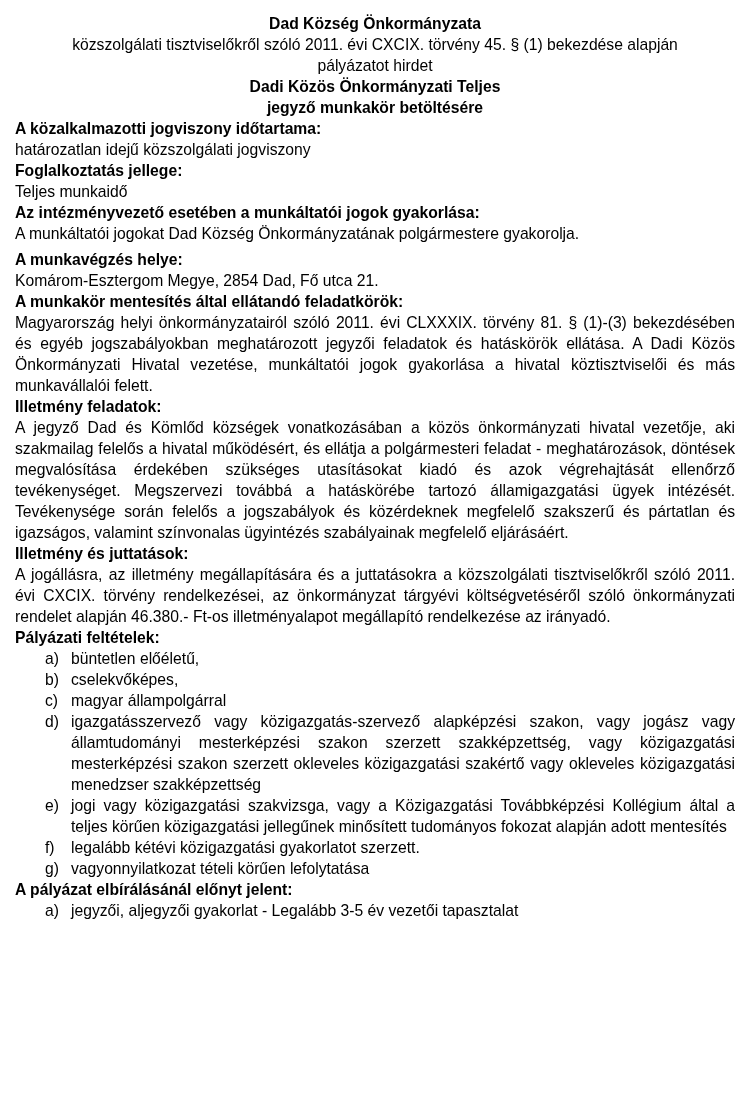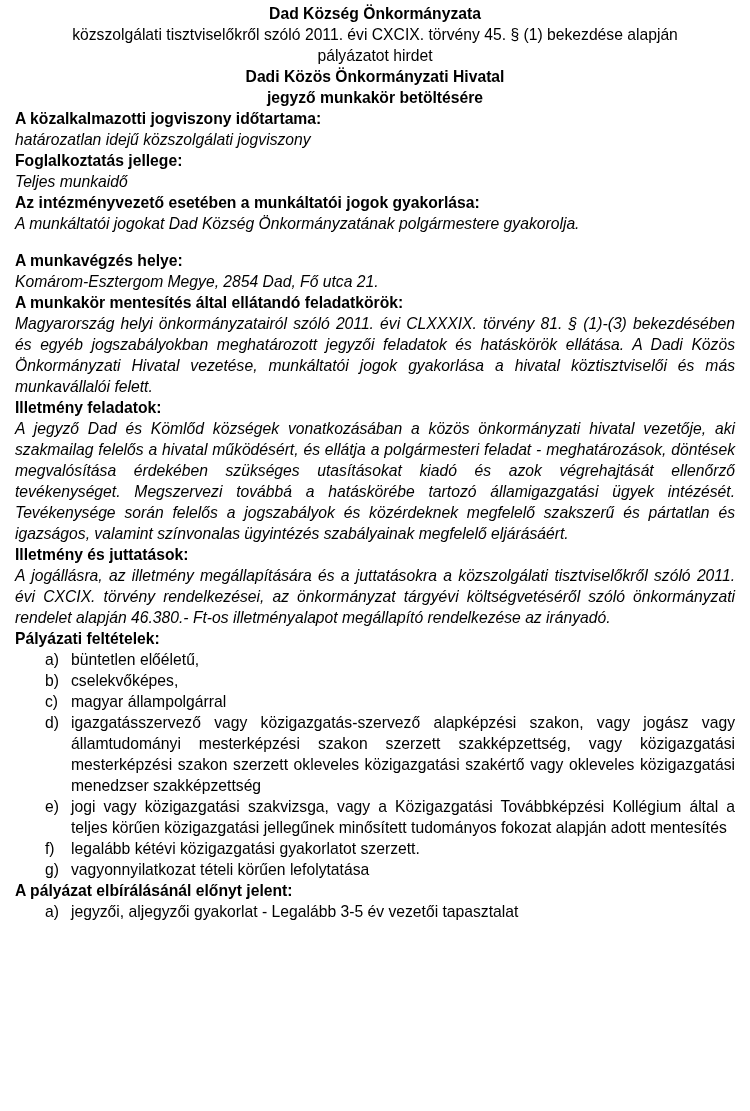--- a/index.html
+++ b/index.html
@@ -1,55 +1,55 @@
 <!DOCTYPE html>
 <html lang="hu"><head>
 <meta charset="utf-8">
 <style>
   html, body { margin: 0; padding: 0; background: #ffffff; }
   .page {
     width: 750px;
     height: 1111px;
     box-sizing: border-box;
-    padding: 3px 15px 0 15px;
+    padding: 13px 15px 0 15px;
     background: #ffffff;
     color: #000000;
     font-family: "Liberation Sans", "DejaVu Sans", sans-serif;
     font-size: 15.7px;
     line-height: 21px;
     overflow: hidden;
   }
   .doc-header { text-align: center; }
   .doc-header div { margin: 0; }
   .bold { font-weight: bold; }
   section { }
-  section.no-gap { margin-top: 16px; }
+  section.no-gap { margin-top: 5px; }
   h2 {
     font-size: inherit;
     line-height: inherit;
     font-weight: bold;
     margin: 0;
   }
-  p { margin: 0; font-style: italic; }
+  p { margin: 0; }
   .justify { text-align: justify; }
   .lettered-list { margin: 0; }
   .li { display: flex; padding-left: 30px; }
   .li .marker { flex: 0 0 26px; }
   .li .li-text { flex: 1 1 auto; }
 </style>
 </head>
 <body>
 
 <div class="page">
 
   <header class="doc-header">
     <div class="bold">Dad Község Önkormányzata</div>
     <div>közszolgálati tisztviselőkről szóló 2011. évi CXCIX. törvény 45. § (1) bekezdése alapján</div>
     <div>pályázatot hirdet</div>
-    <div class="bold">Dadi Közös Önkormányzati Hivatal</div>
+    <div class="bold">Dadi Közös Önkormányzati Teljes</div>
     <div class="bold">jegyző munkakör betöltésére</div>
   </header>
 
   <section>
     <h2>A közalkalmazotti jogviszony időtartama:</h2>
     <p>határozatlan idejű közszolgálati jogviszony</p>
   </section>
 
   <section>
     <h2>Foglalkoztatás jellege:</h2>

